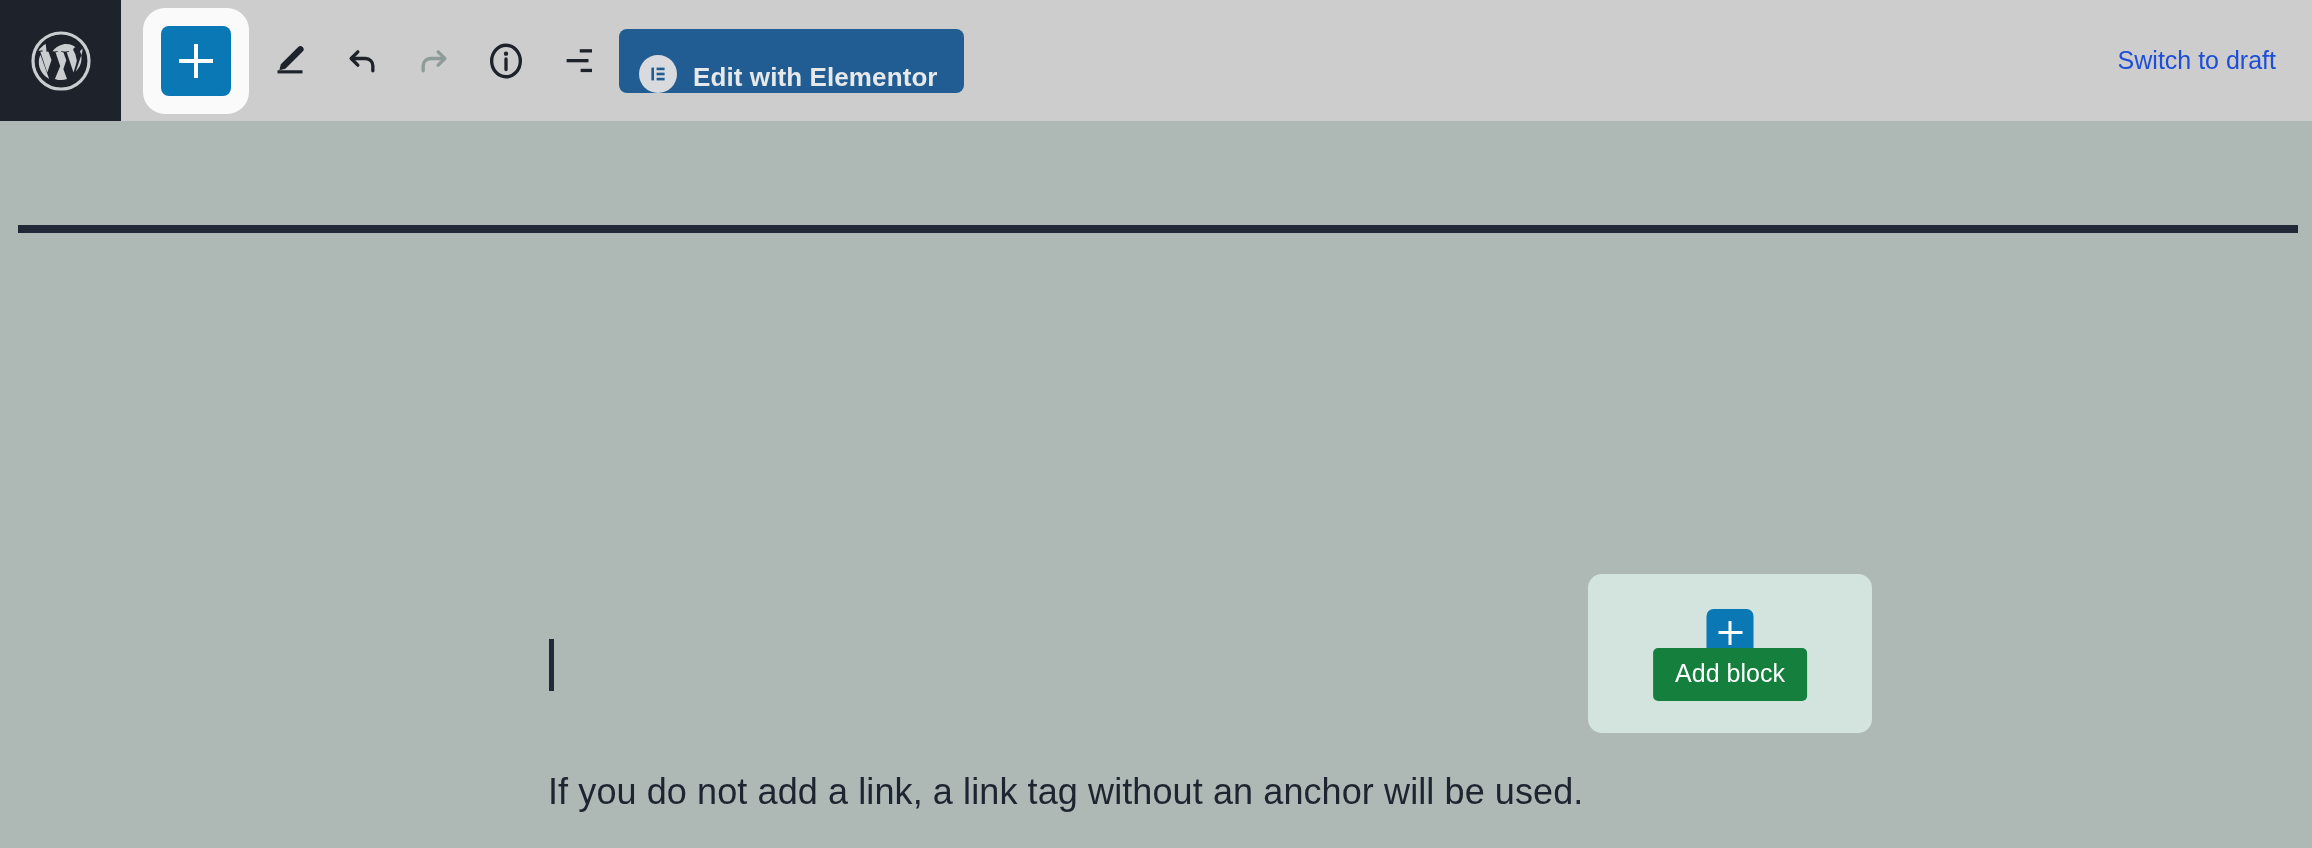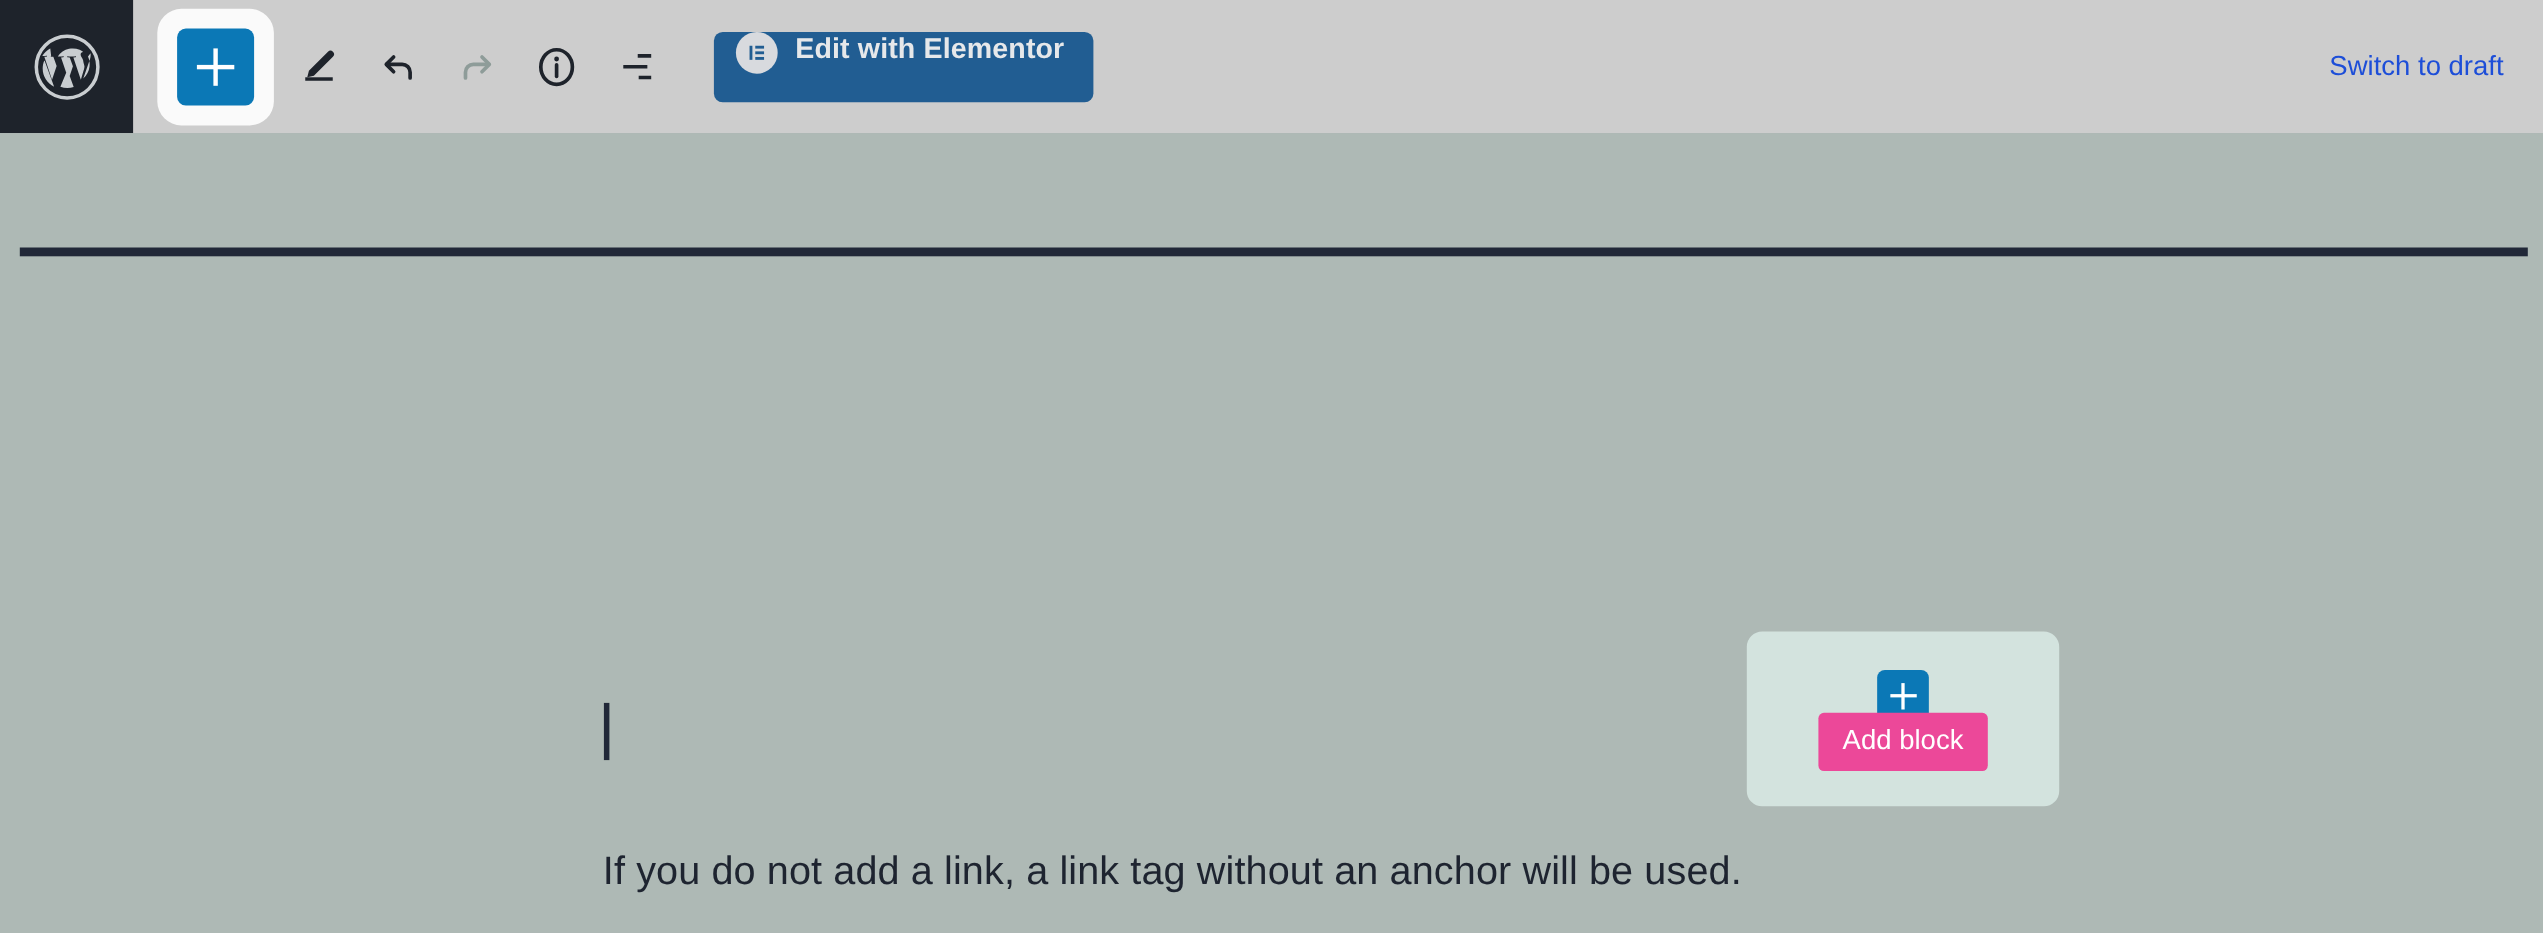--- a/index.html
+++ b/index.html
@@ -62,27 +62,26 @@
 
   .tool-icon {
     width:62px; height:62px;
     display:flex; align-items:center; justify-content:center;
     cursor:pointer;
     background:transparent; border:none;
   }
   .tool-icon svg { display:block; }
 
   .elementor-btn {
-    margin-left:30px;
     height:64px;
     background:#215d92;
     color:#e6e8ea;
     border:none;
     border-radius:8px;
-    display:flex; align-items:flex-start;
+    display:flex; align-items:flex-end;
     gap:16px;
     padding:0 26px 0 20px;
     font-size:26px;
     font-weight:bold;
     cursor:pointer;
     font-family:"Liberation Sans", sans-serif;
     letter-spacing:0.1px;
   }
   .elementor-mark {
     width:38px; height:38px;
@@ -166,21 +165,21 @@
     cursor:pointer;
   }
   .appender-plus .plus-glyph { width:24px; height:24px; }
   .appender-plus .plus-glyph::before { width:24px; height:3px; top:10px; left:0; }
   .appender-plus .plus-glyph::after  { height:24px; width:3px; left:10px; top:0; }
 
   .tooltip {
     position:absolute;
     left:50%; top:74px;
     transform:translateX(-50%);
-    background:#ec4899;
+    background:#15803d;
     color:#ffffff;
     font-size:25px;
     padding:11px 22px 13px 22px;
     border-radius:5px;
     white-space:nowrap;
     font-family:"Liberation Sans", sans-serif;
   }
 </style>
 </head>
 <body>

